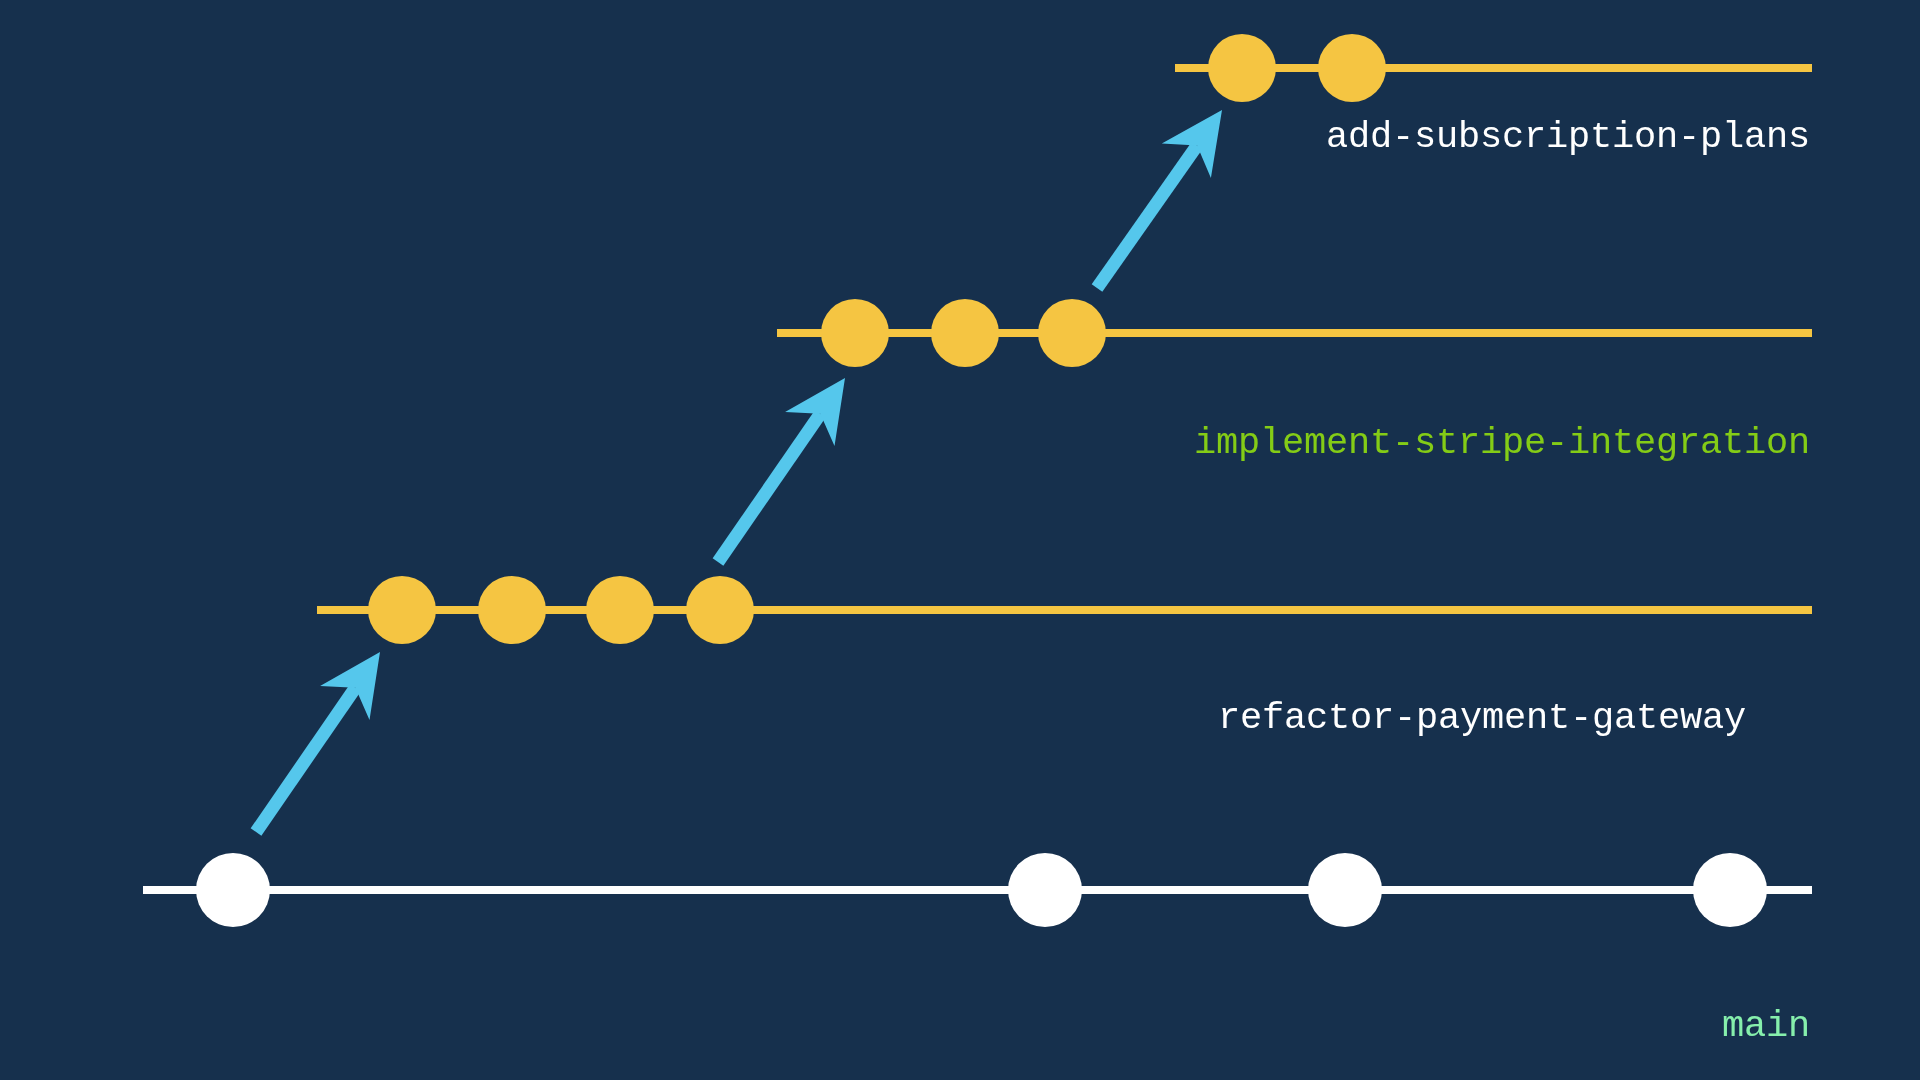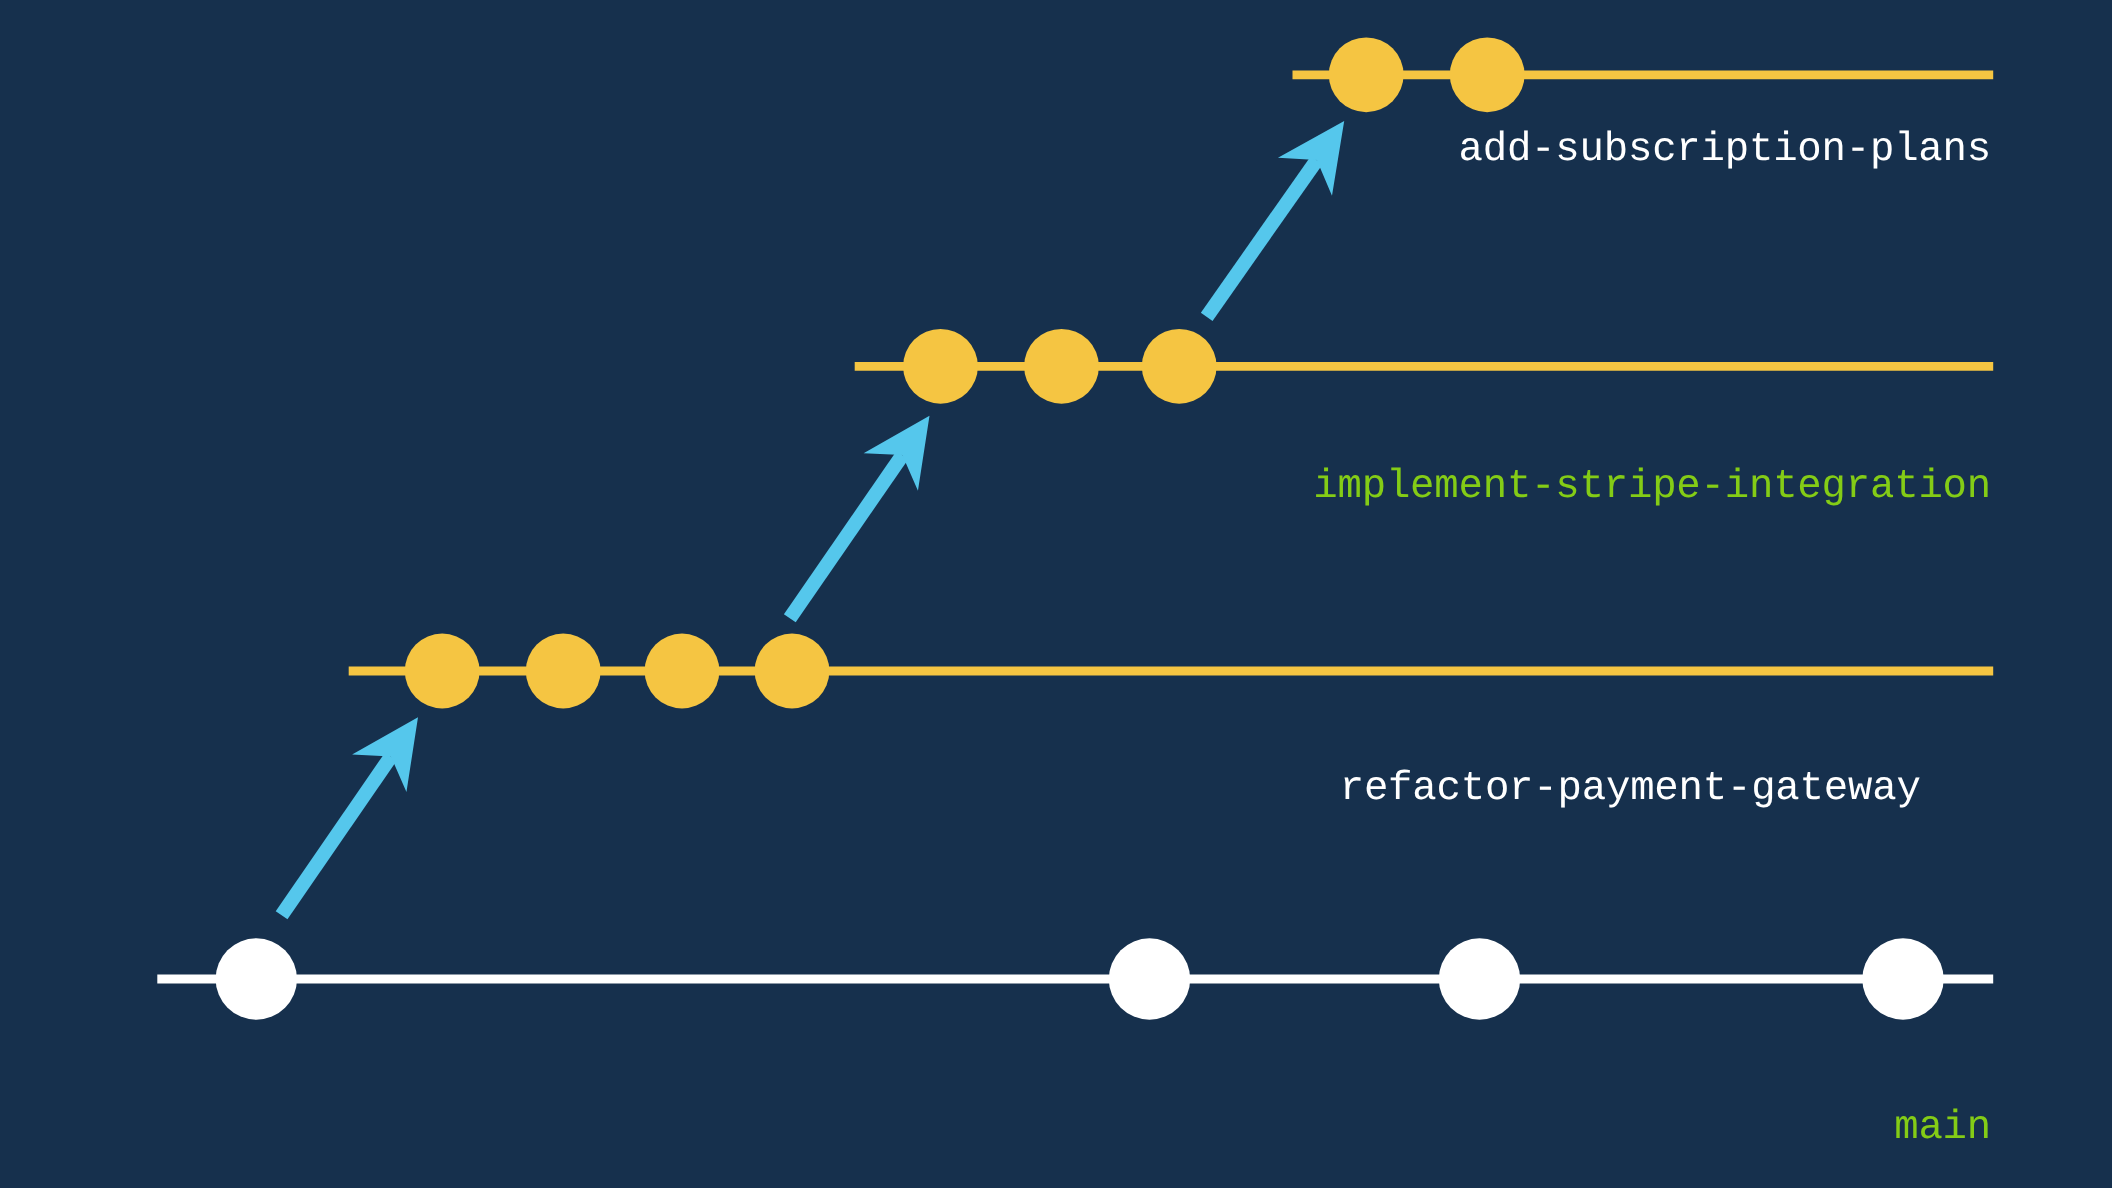--- a/index.html
+++ b/index.html
@@ -78,16 +78,16 @@
         <circle cx="1045" cy="890" r="37" fill="#ffffff"></circle>
         <circle cx="1345" cy="890" r="37" fill="#ffffff"></circle>
         <circle cx="1730" cy="890" r="37" fill="#ffffff"></circle>
       </g>
   </svg>
 
   <div id="labels-layer">
       <div class="branch-label" style="left: 1810px; top: 137px; color: rgb(255, 255, 255);">add-subscription-plans</div>
       <div class="branch-label" style="left: 1810px; top: 443px; color: #84cc16;">implement-stripe-integration</div>
       <div class="branch-label" style="left: 1706px; top: 718px; color: rgb(255, 255, 255); margin-left: 40px;">refactor-payment-gateway</div>
-      <div class="branch-label" style="left: 1810px; top: 1026px; color: #84cc16;">main</div>
+      <div class="branch-label" style="left: 1810px; top: 1026px; color: #86efac;">main</div>
     </div>
 
 </div>
 
 </body></html>

